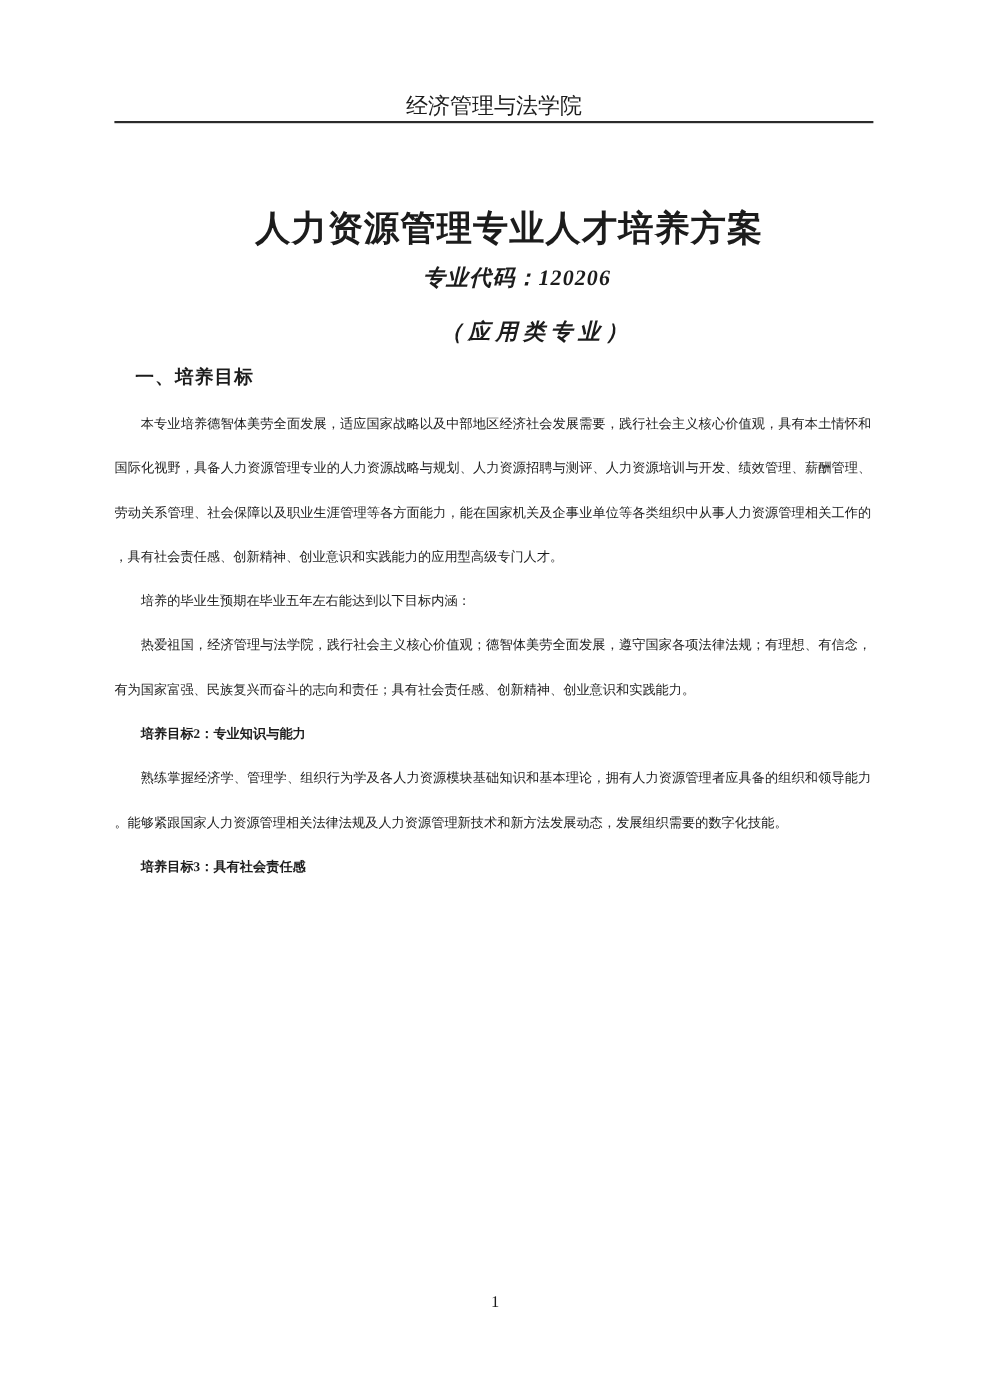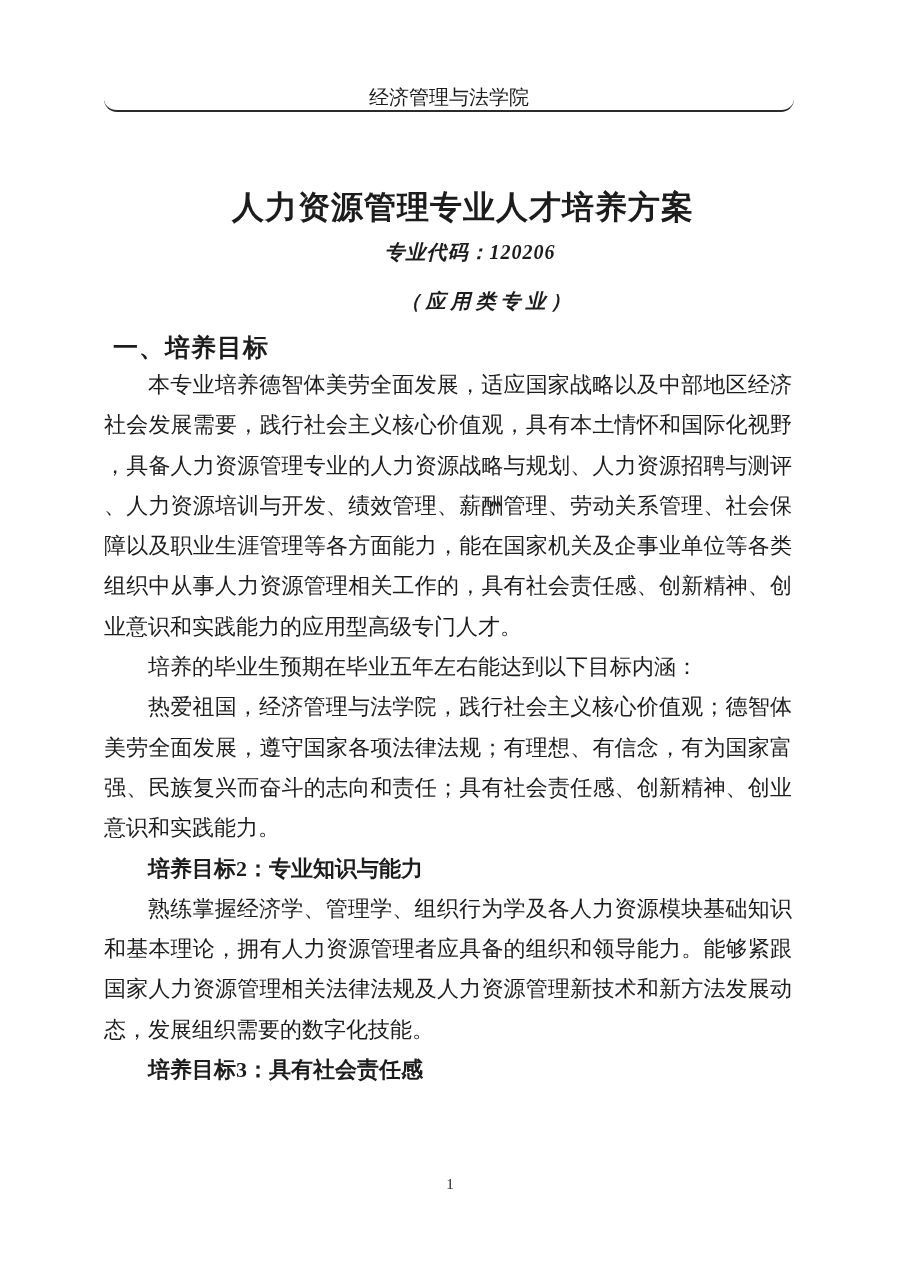--- a/index.html
+++ b/index.html
@@ -1,15 +1,15 @@
 <!DOCTYPE html>
 <html><head>
 <meta charset="utf-8">
 <style>
-  * { margin: 0; padding: 0; box-sizing: border-box; border-radius: 20px; }
+  * { margin: 0; padding: 0; box-sizing: border-box; }
   html, body { background: #ffffff; }
   #page {
     position: relative;
     width: 900px;
     height: 1272px;
     background: #ffffff;
     color: #1c1c1c;
     font-family: "Liberation Serif", "DejaVu Serif", serif;
     overflow: hidden;
   }
@@ -56,32 +56,32 @@
     text-align: center;
     font-size: 20px;
     font-weight: bold;
     font-style: italic;
     letter-spacing: 5px;
     transform: translateX(38px);
   }
   .section-heading {
     position: absolute;
     top: 331px;
-    left: 113px;
+    left: 123px;
     font-family: "Liberation Sans", "DejaVu Sans", sans-serif;
-    font-size: 25px;
+    font-size: 17px;
     font-weight: bold;
     letter-spacing: 1px;
   }
   .content {
     position: absolute;
     top: 365px;
     left: 104px;
     width: 688px;
-    font-size: 22px;
+    font-size: 12px;
     line-height: 40.3px;
     text-align: justify;
   }
   .content p {
     margin: 0;
     text-indent: 2em;
     word-break: break-all;
     line-break: anywhere;
   }
   .content p.sub { font-weight: bold; }

